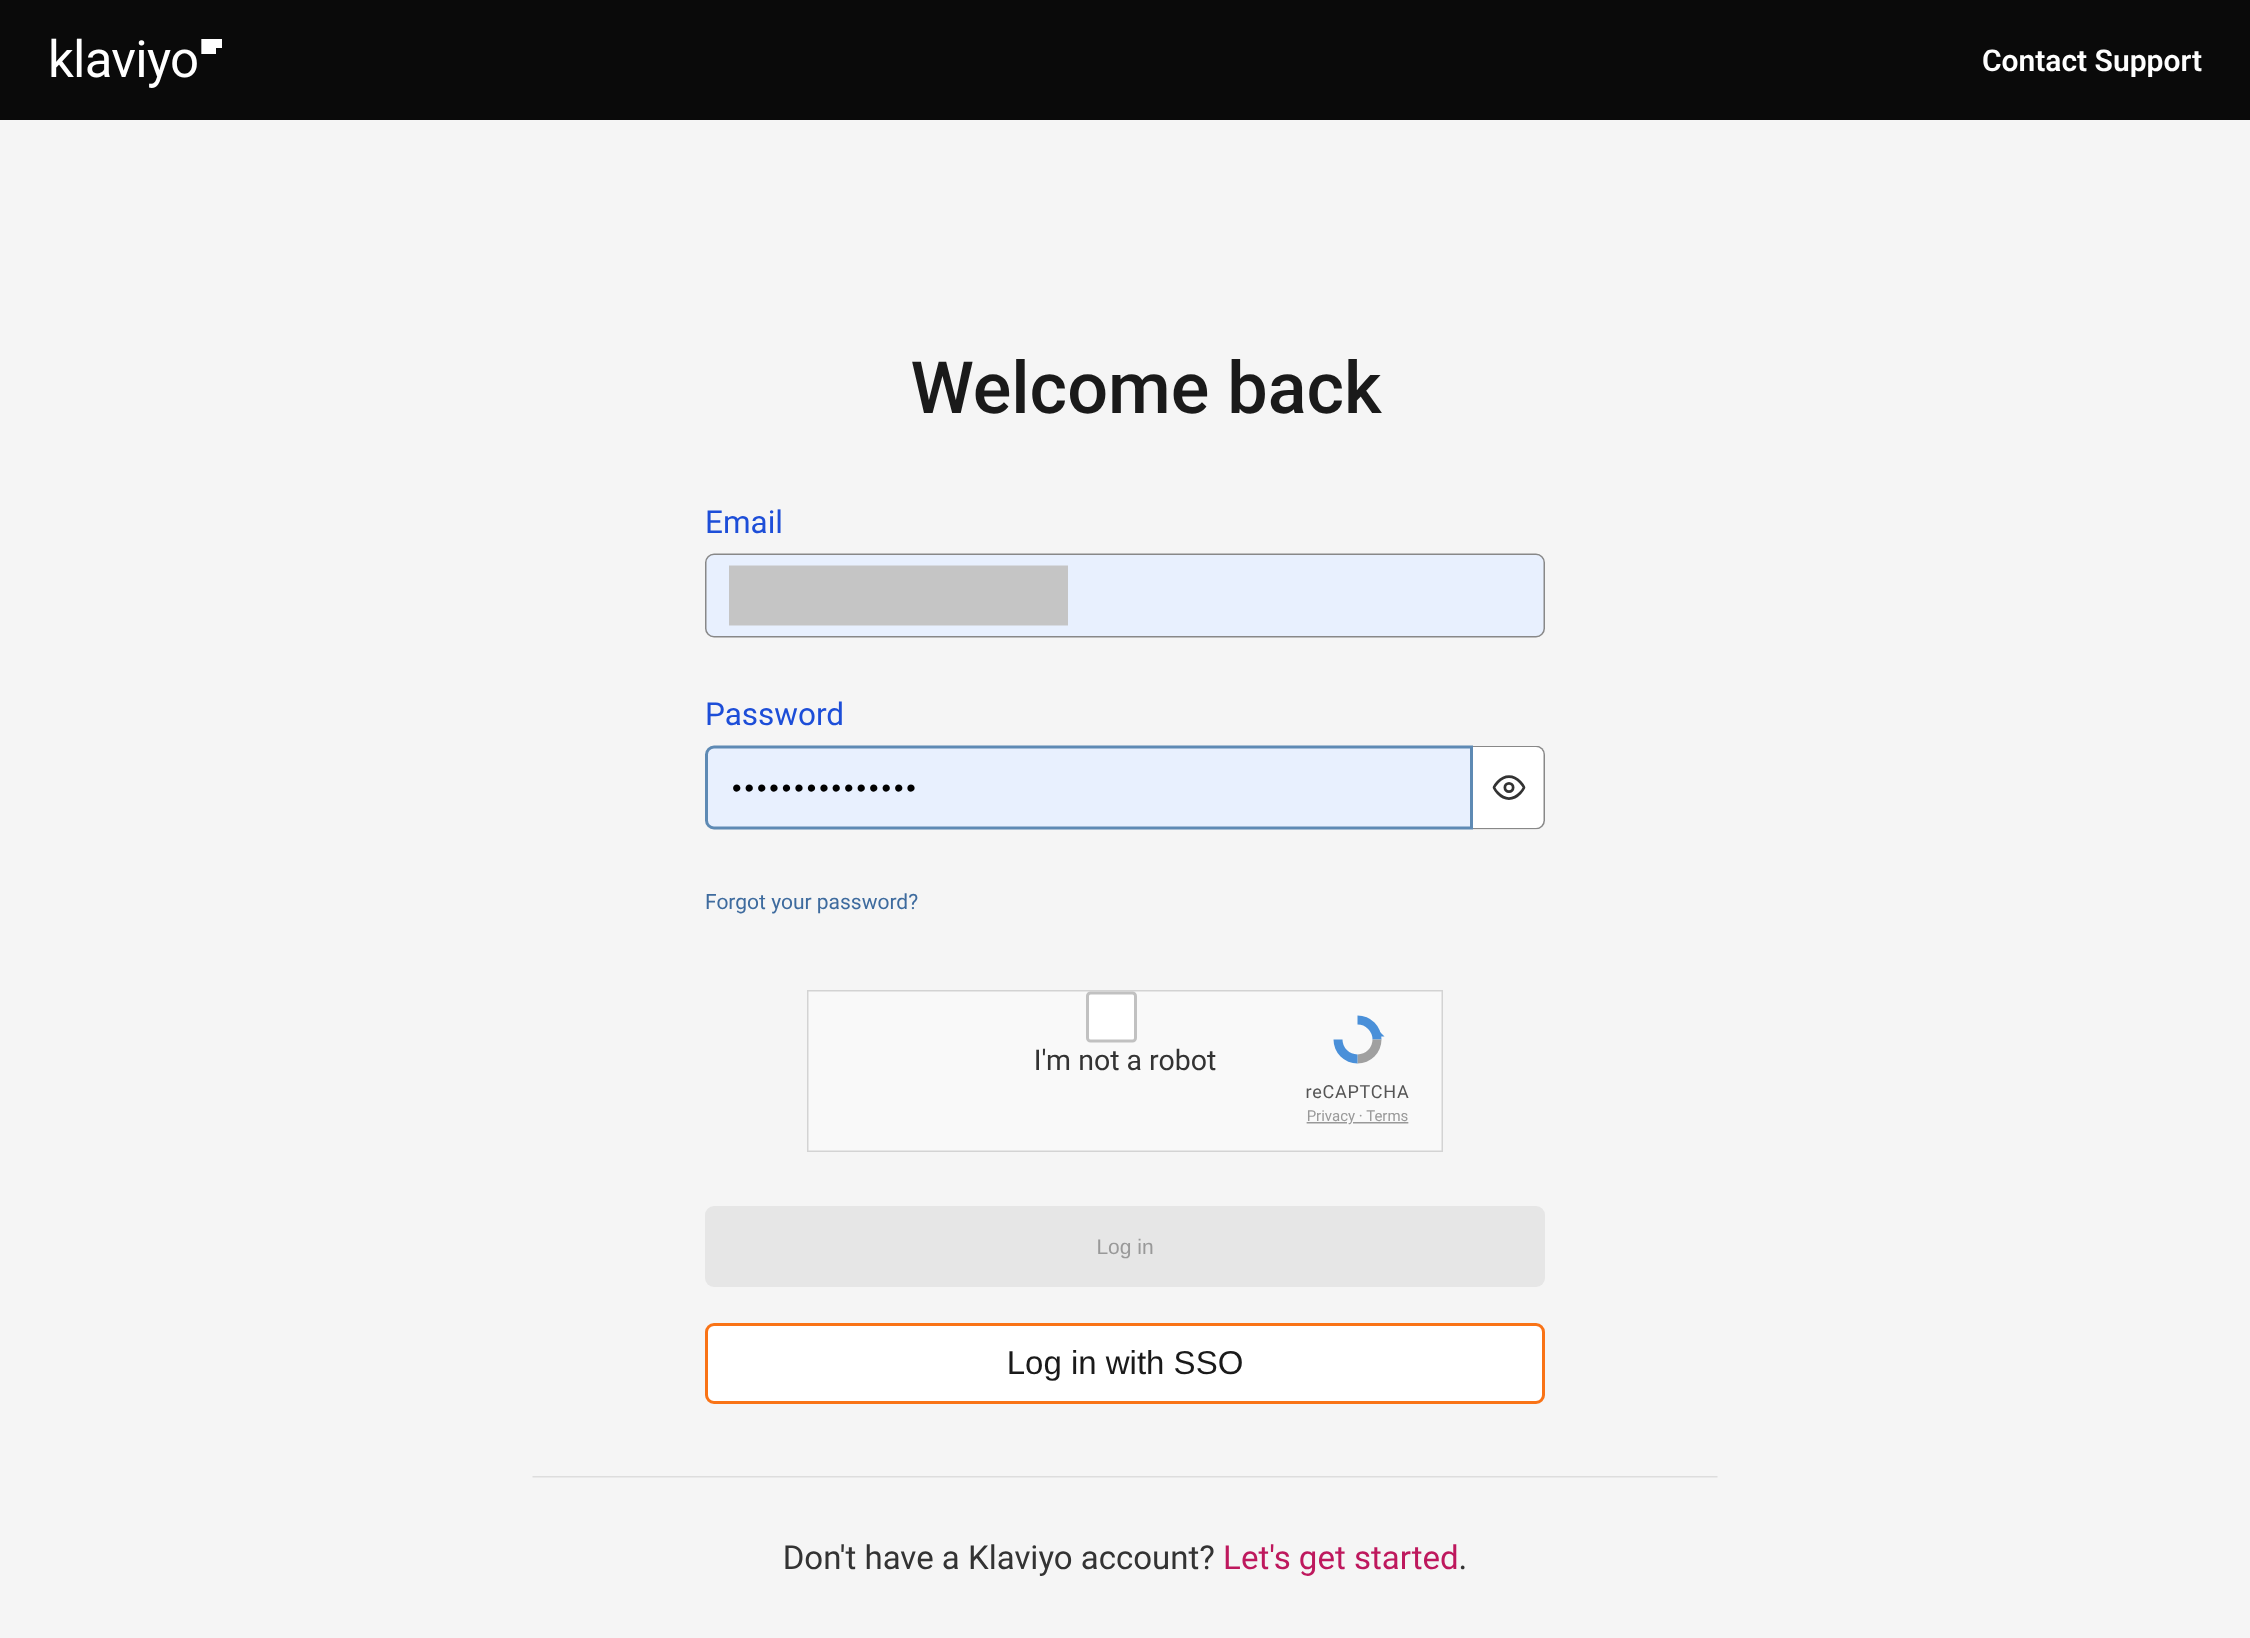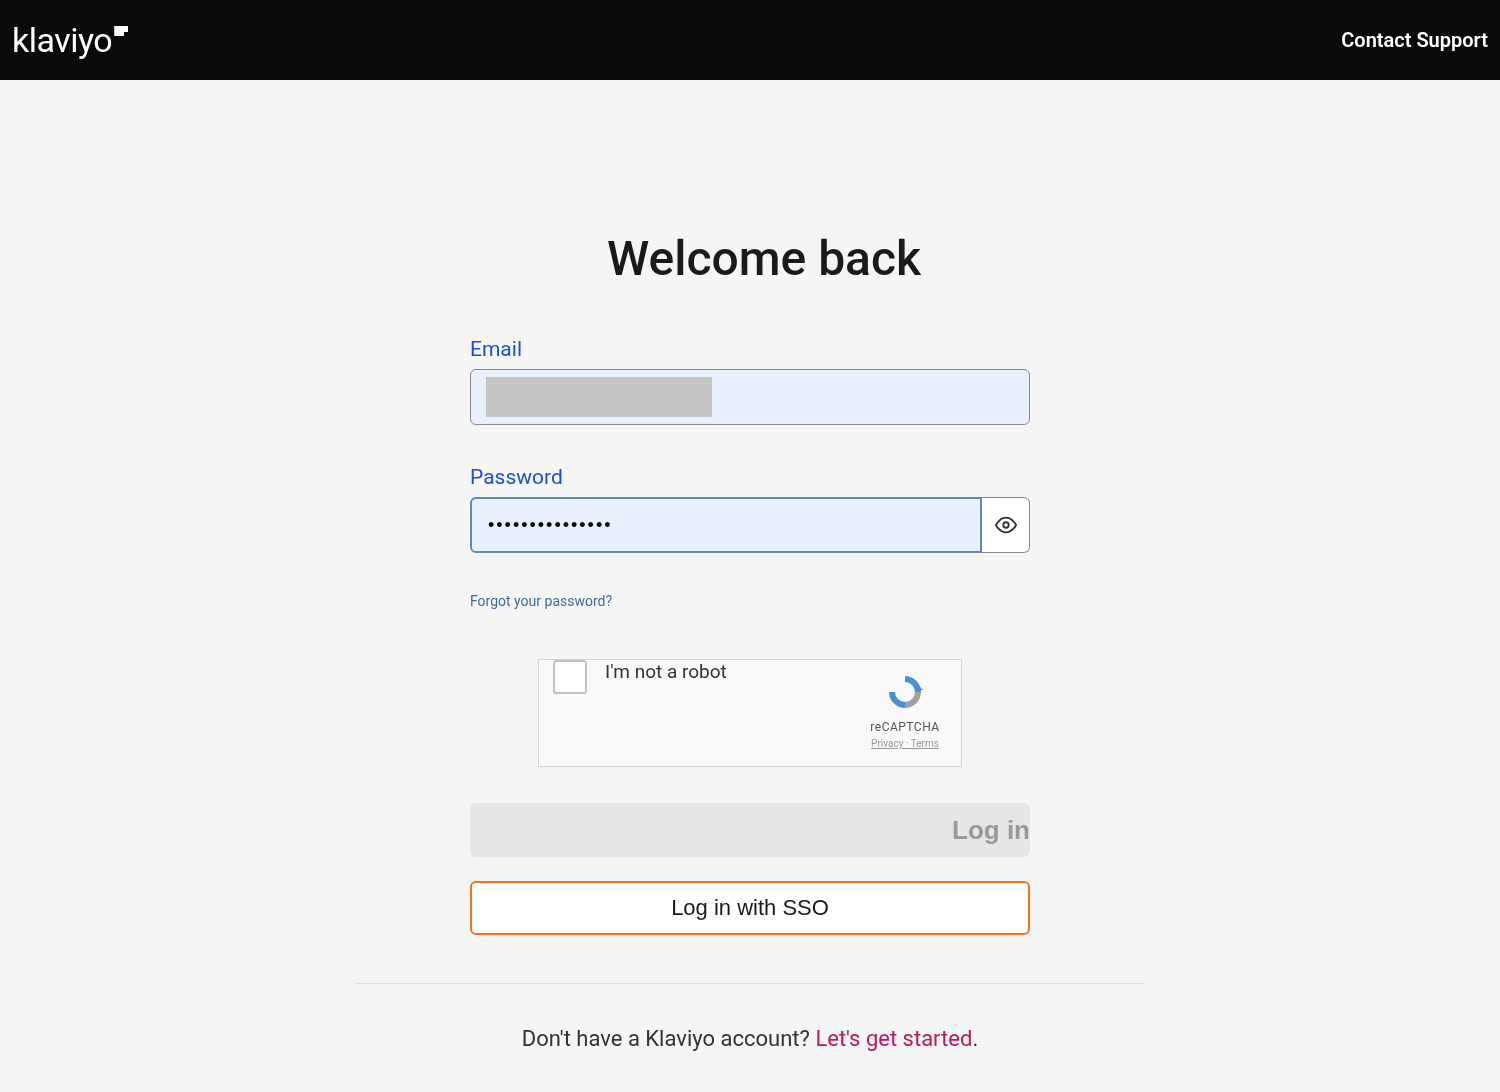--- a/index.html
+++ b/index.html
@@ -13,21 +13,21 @@
       width: 1500px;
       height: 1092px;
       overflow: hidden;
     }
     .header {
       background: #0a0a0a;
       height: 80px;
       display: flex;
       align-items: center;
       justify-content: space-between;
-      padding: 0 12px;
+      padding: 0 32px;
     }
     .logo {
       color: #fff;
       font-size: 34px;
       font-weight: 400;
       letter-spacing: -0.5px;
       display: flex;
       align-items: flex-start;
     }
     .logo-flag {
@@ -132,23 +132,24 @@
       display: flex;
       justify-content: center;
       margin-bottom: 36px;
     }
     .recaptcha {
       width: 424px;
       height: 108px;
       border: 1px solid #d3d3d3;
       background: #f9f9f9;
       display: flex;
-      align-items: flex-start;
+      align-items: center;
       padding: 0 14px;
       position: relative;
+      flex-direction: column;
     }
     .recaptcha-checkbox {
       width: 34px;
       height: 34px;
       border: 2px solid #c1c1c1;
       border-radius: 3px;
       background: #fff;
       margin-right: 18px;
       cursor: pointer;
     }
@@ -179,25 +180,24 @@
       margin-top: 4px;
       text-decoration: underline;
     }
     .login-btn {
       width: 100%;
       height: 54px;
       border: none;
       border-radius: 6px;
       background: #e6e6e6;
       color: #999;
-      font-size: 26px;
-      font-weight: 700;
+      font-size: 14px;
+      font-weight: 400;
       margin-bottom: 24px;
       cursor: pointer;
-      text-align: right;
     }
     .sso-btn {
       width: 100%;
       height: 54px;
       border: 2px solid #f97316;
       border-radius: 6px;
       background: #fff;
       color: #1a1a1a;
       font-size: 22px;
       font-weight: 500;

